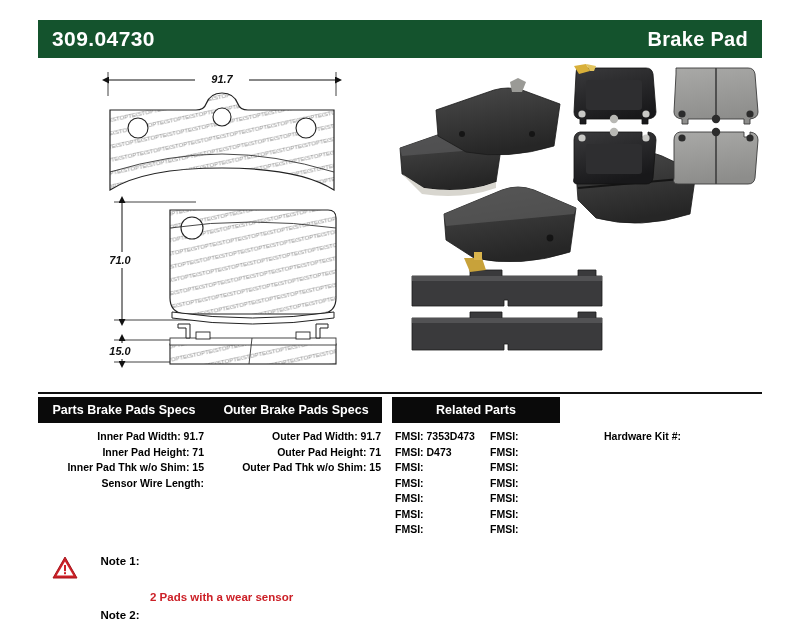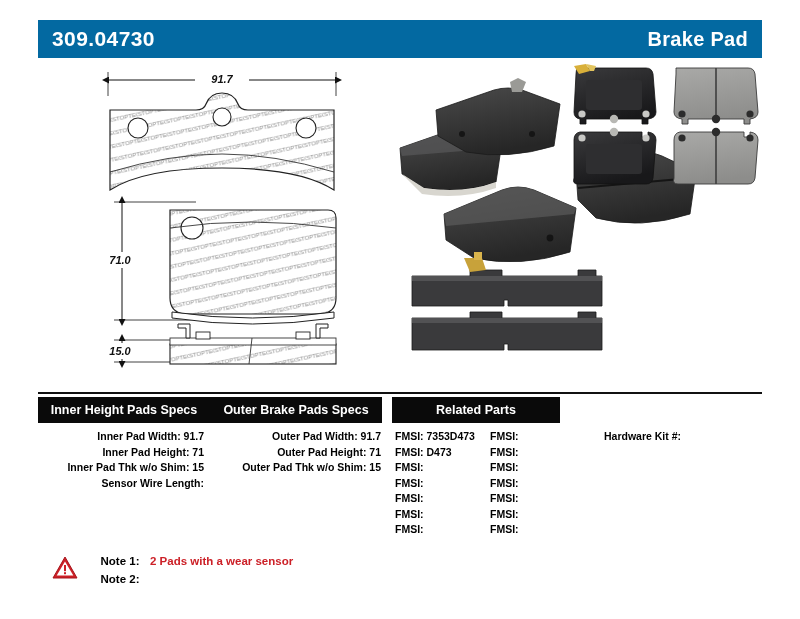--- a/index.html
+++ b/index.html
@@ -9,21 +9,21 @@
     font-family:"Liberation Sans", sans-serif;
     color:#000;
     position:relative;
     overflow:hidden;
   }
   .page{position:relative;width:800px;height:619px;}
 
   
   .topbar{
     position:absolute;left:38px;top:20px;width:724px;height:38px;
-    background:#0369a1;
+    background:#14532d;
     display:flex;align-items:center;justify-content:space-between;
     padding:0 14px;box-sizing:border-box;
   }
   .topbar .partno{
     color:#fff;font-size:21px;font-weight:bold;letter-spacing:.4px;
   }
   .topbar .prodtype{
     color:#fff;font-size:20px;font-weight:bold;letter-spacing:.3px;
   }
 
@@ -65,21 +65,21 @@
   .fmsicol{width:95px;}
   .fmsirow{font-size:10.5px;font-weight:bold;line-height:15.5px;white-space:nowrap;}
   .related{font-size:10.5px;font-weight:bold;line-height:15.5px;padding-left:10px;}
 
   
   .notes{position:absolute;left:52px;top:552px;display:flex;align-items:flex-start;}
   .warn{width:26px;height:24px;margin-top:4px;margin-right:18px;}
   .notecol{line-height:18px;}
   .noterow{display:flex;font-size:11.5px;font-weight:bold;}
   .notelabel{width:48px;text-align:center;}
-  .notetext{color:#cc2027;font-weight:bold;padding-left:6px;}
+  .notetext{color:#cc2027;font-weight:bold;padding-left:6px;margin-top:36px;}
 </style>
 </head>
 <body>
 
 <div class="page">
 
   <div class="topbar">
     <span class="partno">309.04730</span>
     <span class="prodtype">Brake Pad</span>
   </div>
@@ -234,21 +234,21 @@
                  L206,256 L212,256 L212,288 L118,288 L118,282 L114,282 L114,288 L22,288 Z" fill="#3a3a3c" stroke="#1a1a1a" stroke-width="0.8"></path>
         <rect x="22" y="256" width="190" height="5" fill="#525254"></rect>
       </g>
     </svg>
   </div>
 
   <div class="tablewrap">
     <div class="topline"></div>
 
     <div class="thead">
-      <div class="th c1">Inner Height Pads Specs</div>
+      <div class="th c1">Parts Brake Pads Specs</div>
       <div class="th c2">Outer Brake Pads Specs</div>
       <div class="gap"></div>
       <div class="gap"></div>
       <div class="th c4">Related Parts</div>
     </div>
 
     <div class="tbody">
 
       <div class="col c1">
         <div class="specline">

